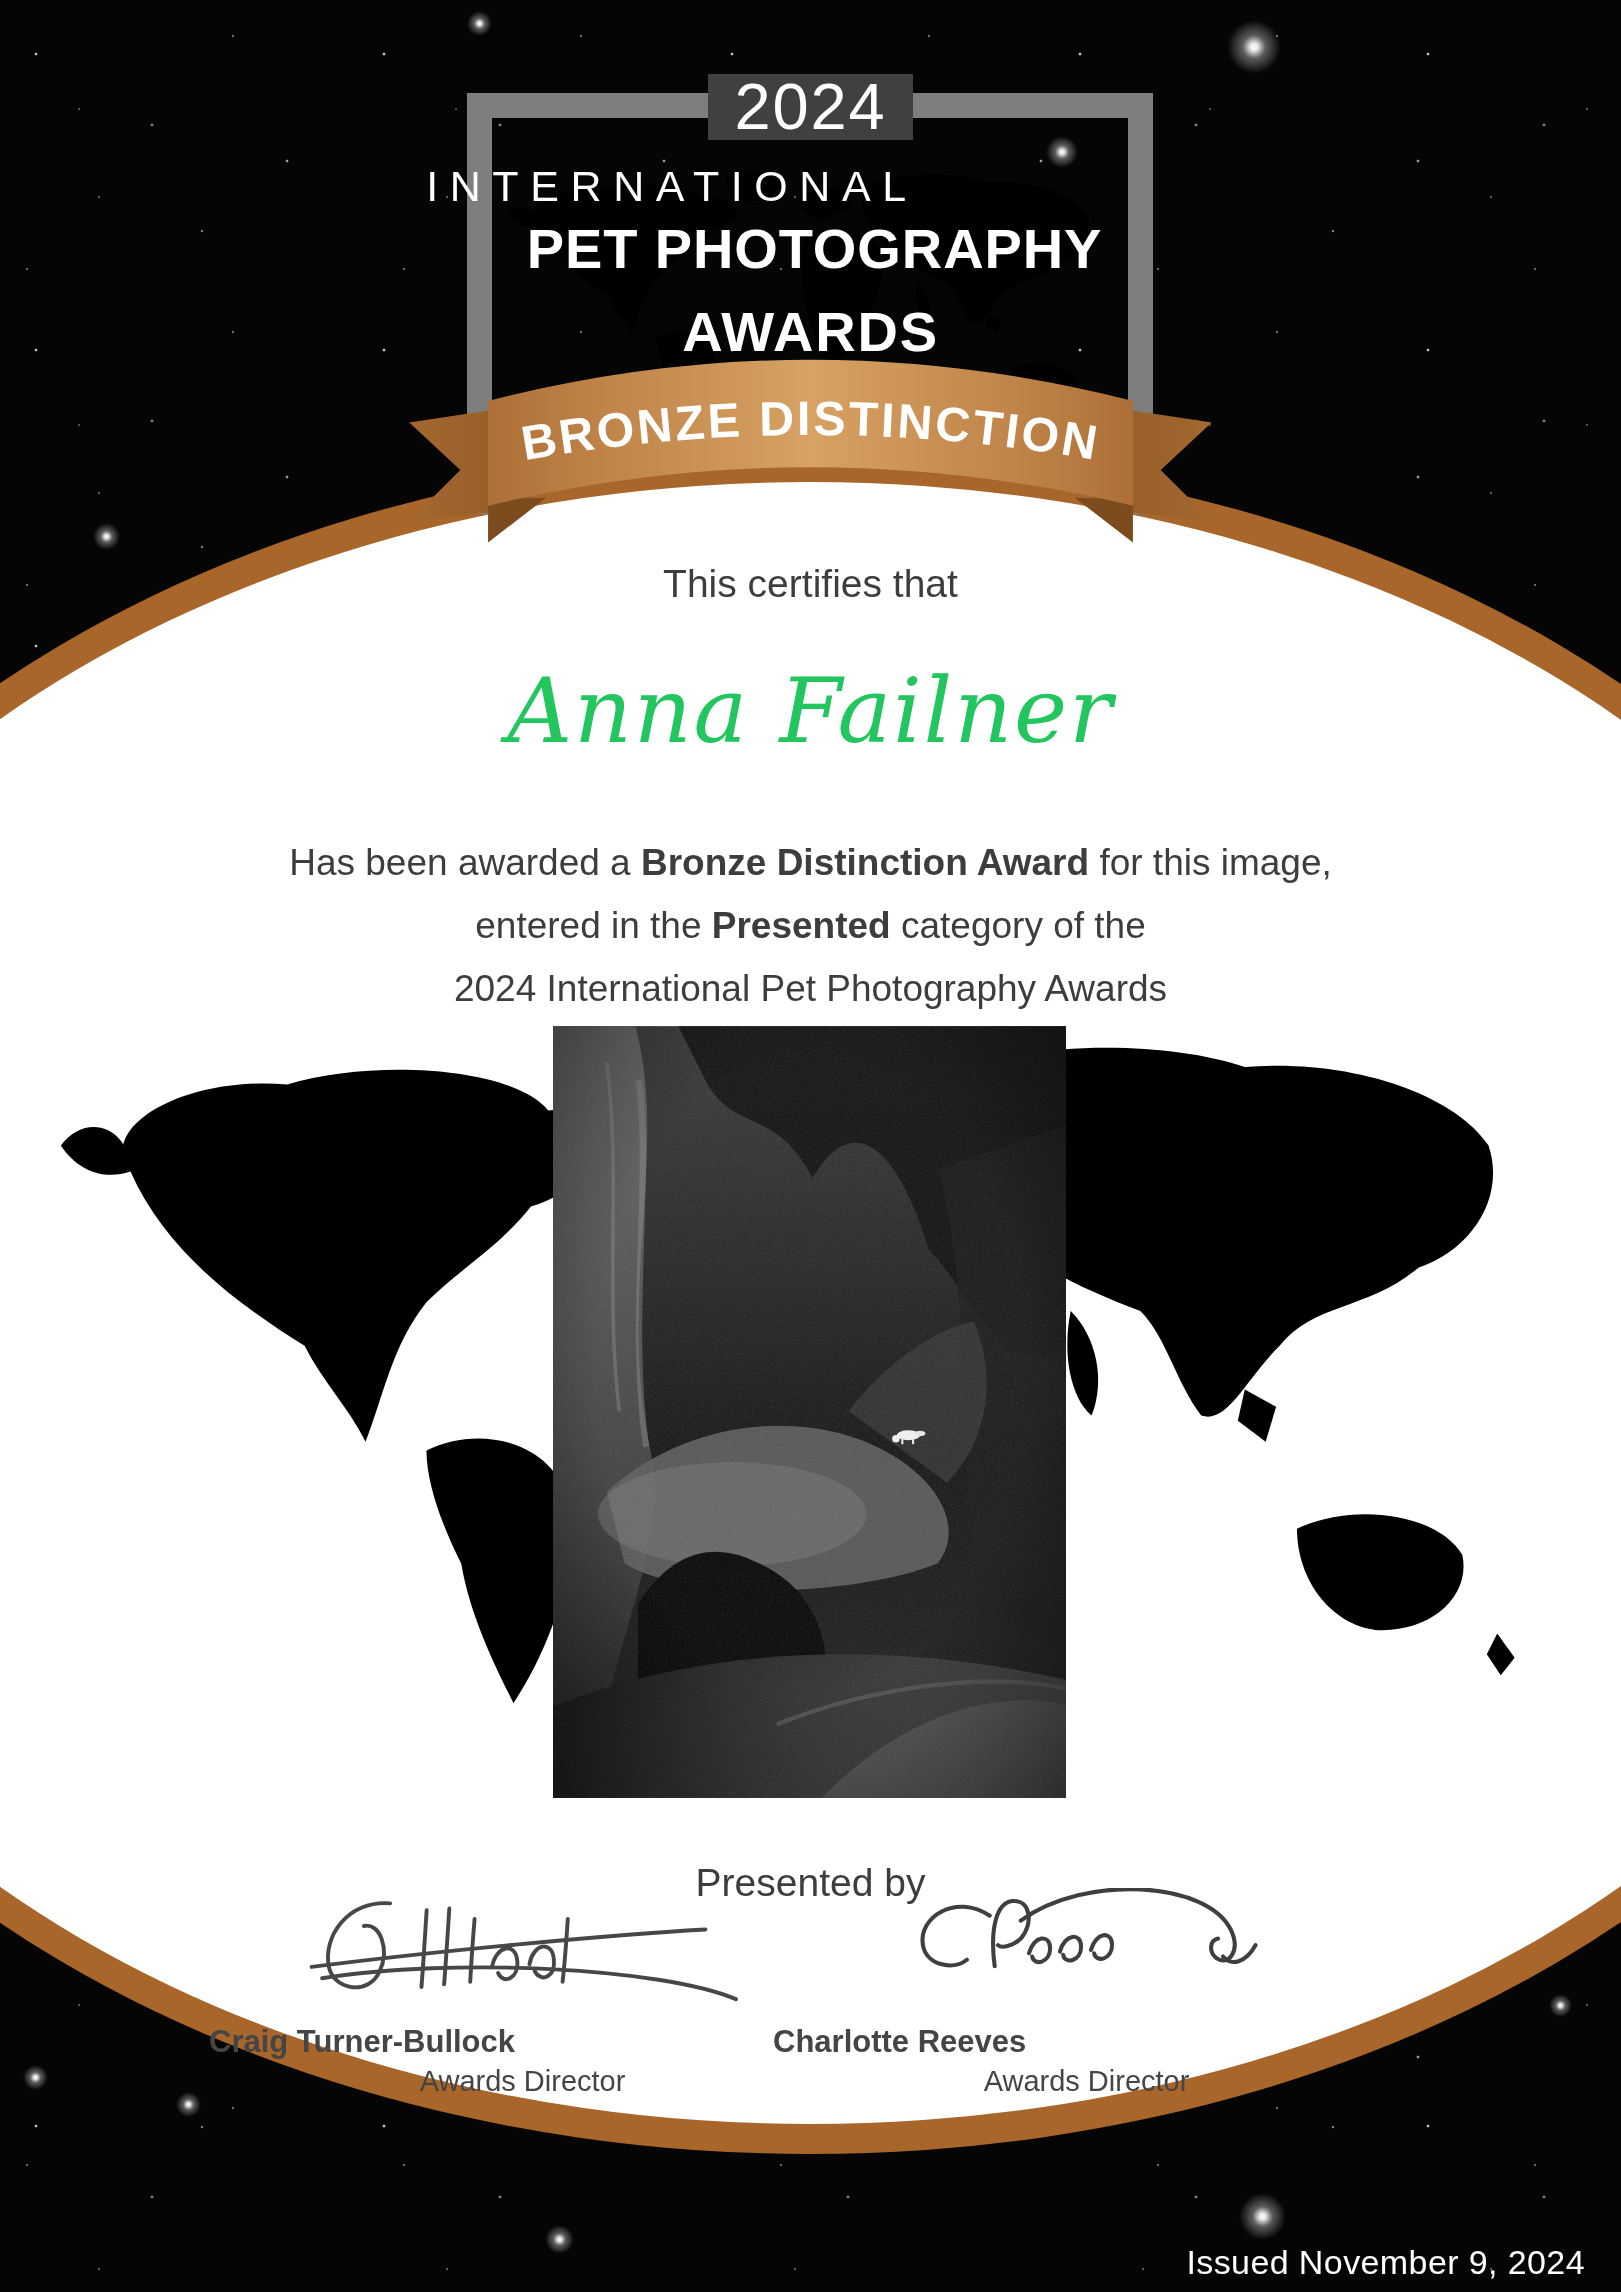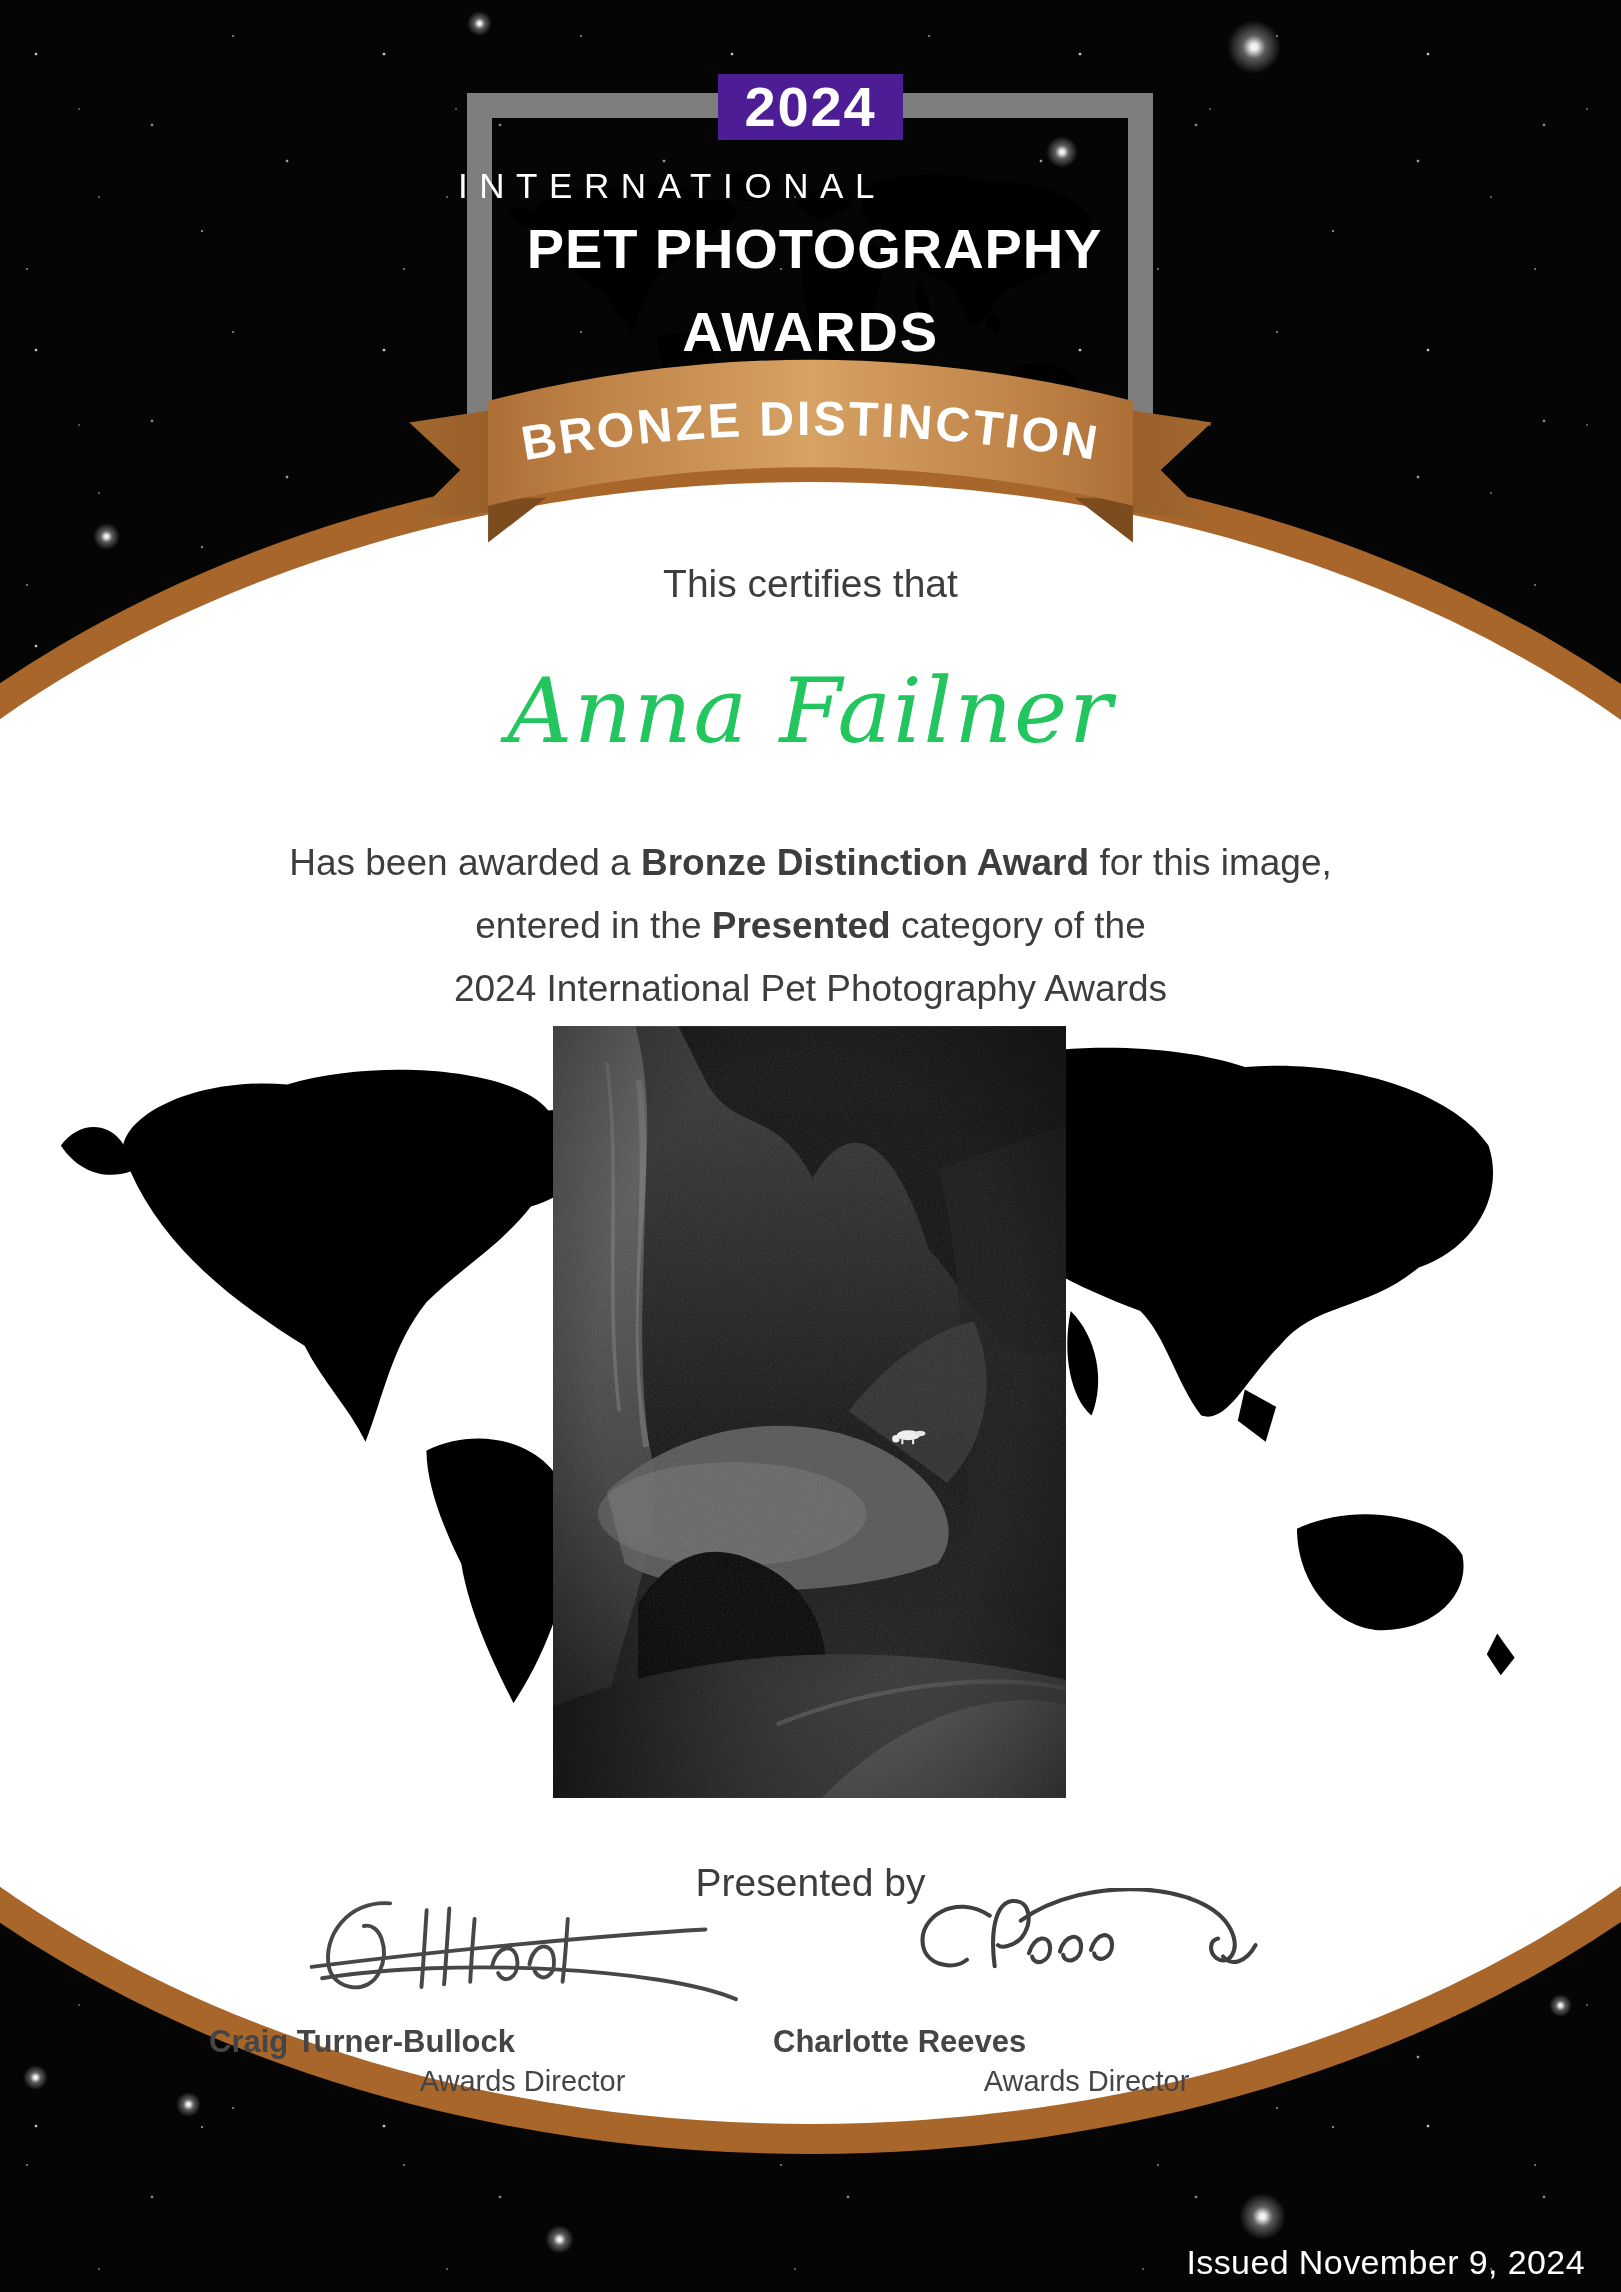--- a/index.html
+++ b/index.html
@@ -32,26 +32,26 @@
   }
   .map-watermark{position:absolute;left:368px;top:524px;width:1567px;height:732px;opacity:1;}
   
   .frame{
     position:absolute;left:467px;top:93px;width:686px;height:421px;box-sizing:border-box;
     border-left:25px solid #7e7e7e;border-right:25px solid #7e7e7e;border-top:25px solid #7e7e7e;
   }
   .map-logo{position:absolute;left:494px;top:158px;width:636px;height:296px;}
   .year-row{position:absolute;left:0;top:74px;width:1621px;text-align:center;}
   .year-row span{
-    display:inline-block;background:#4c1d95;padding:0 27px;color:#fff;
-    font-size:56px;font-weight:700;line-height:66px;letter-spacing:1.8px;
+    display:inline-block;background:#404040;padding:0 27px;color:#fff;
+    font-size:65px;font-weight:400;line-height:66px;letter-spacing:1.8px;
   }
   .logo-international{
     position:absolute;left:0;top:168px;width:1344px;text-align:center;color:#fff;
-    font-size:35px;font-weight:500;letter-spacing:11.6px;line-height:36px;
+    font-size:43px;font-weight:500;letter-spacing:11.6px;line-height:36px;
   }
   .logo-pet{
     position:absolute;left:4px;top:218px;width:1621px;text-align:center;color:#fff;
     font-size:56px;font-weight:800;letter-spacing:0.9px;line-height:61px;
   }
   .logo-awards{
     position:absolute;left:0;top:301px;width:1621px;text-align:center;color:#fff;
     font-size:56px;font-weight:800;letter-spacing:1.8px;line-height:61px;
   }
   .ribbon{position:absolute;left:394px;top:349px;width:833px;height:206px;}

